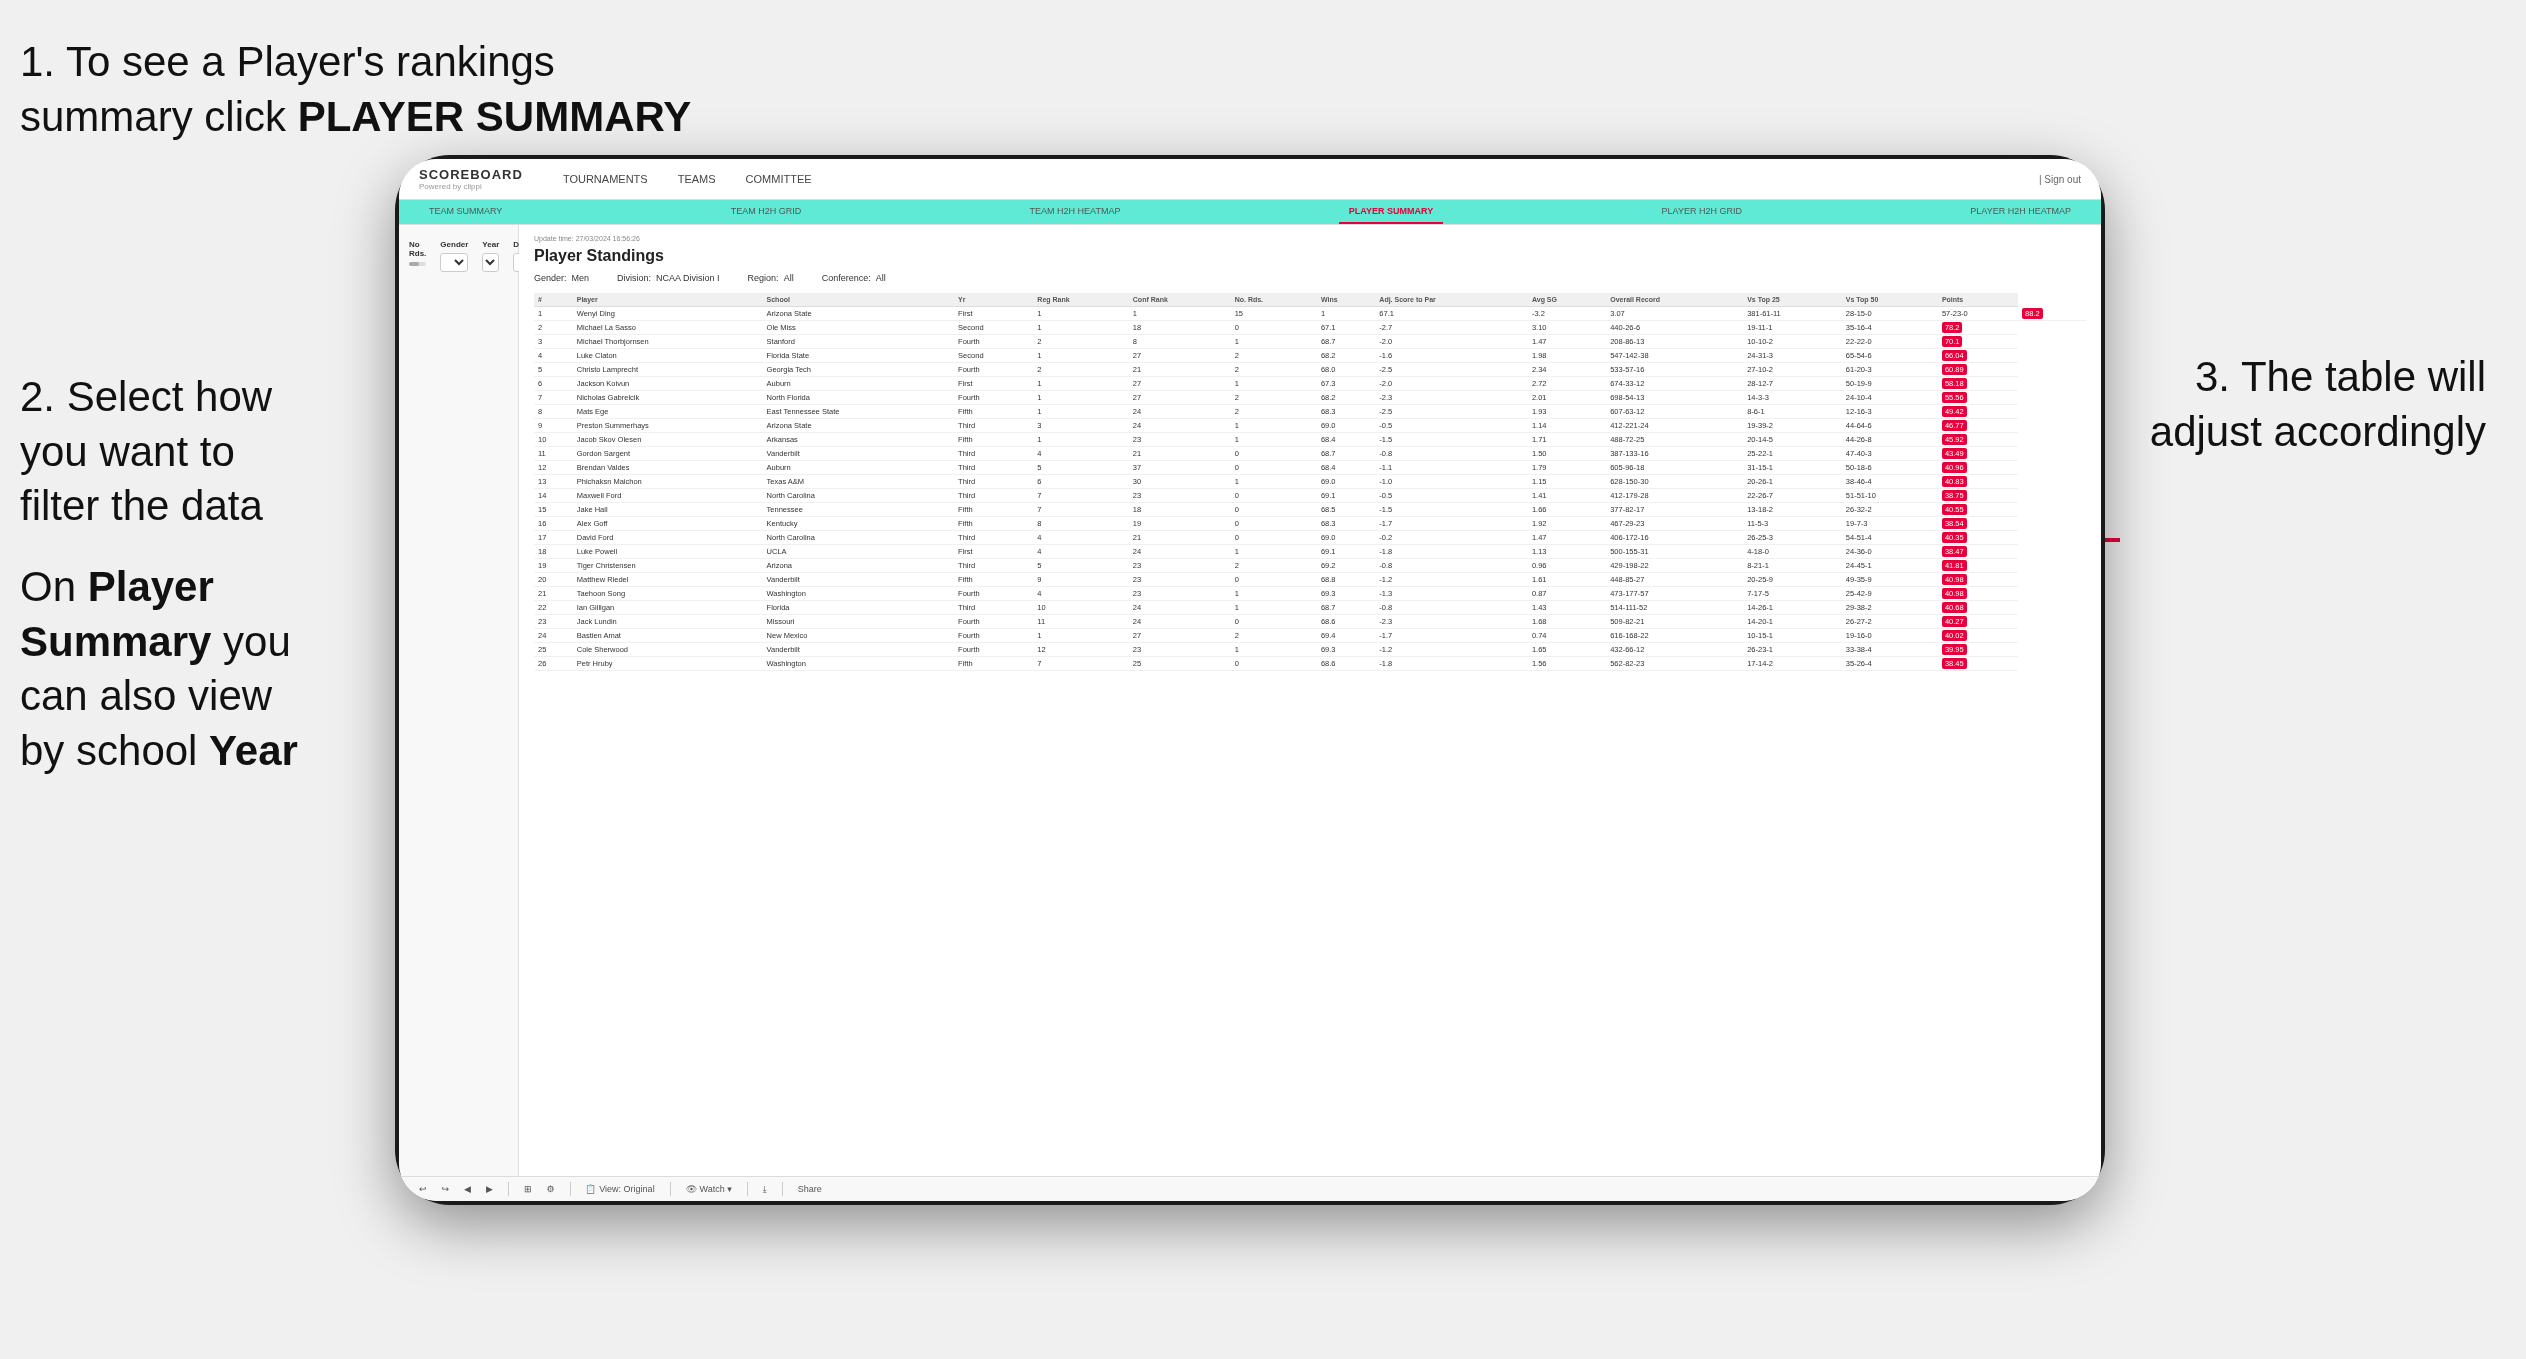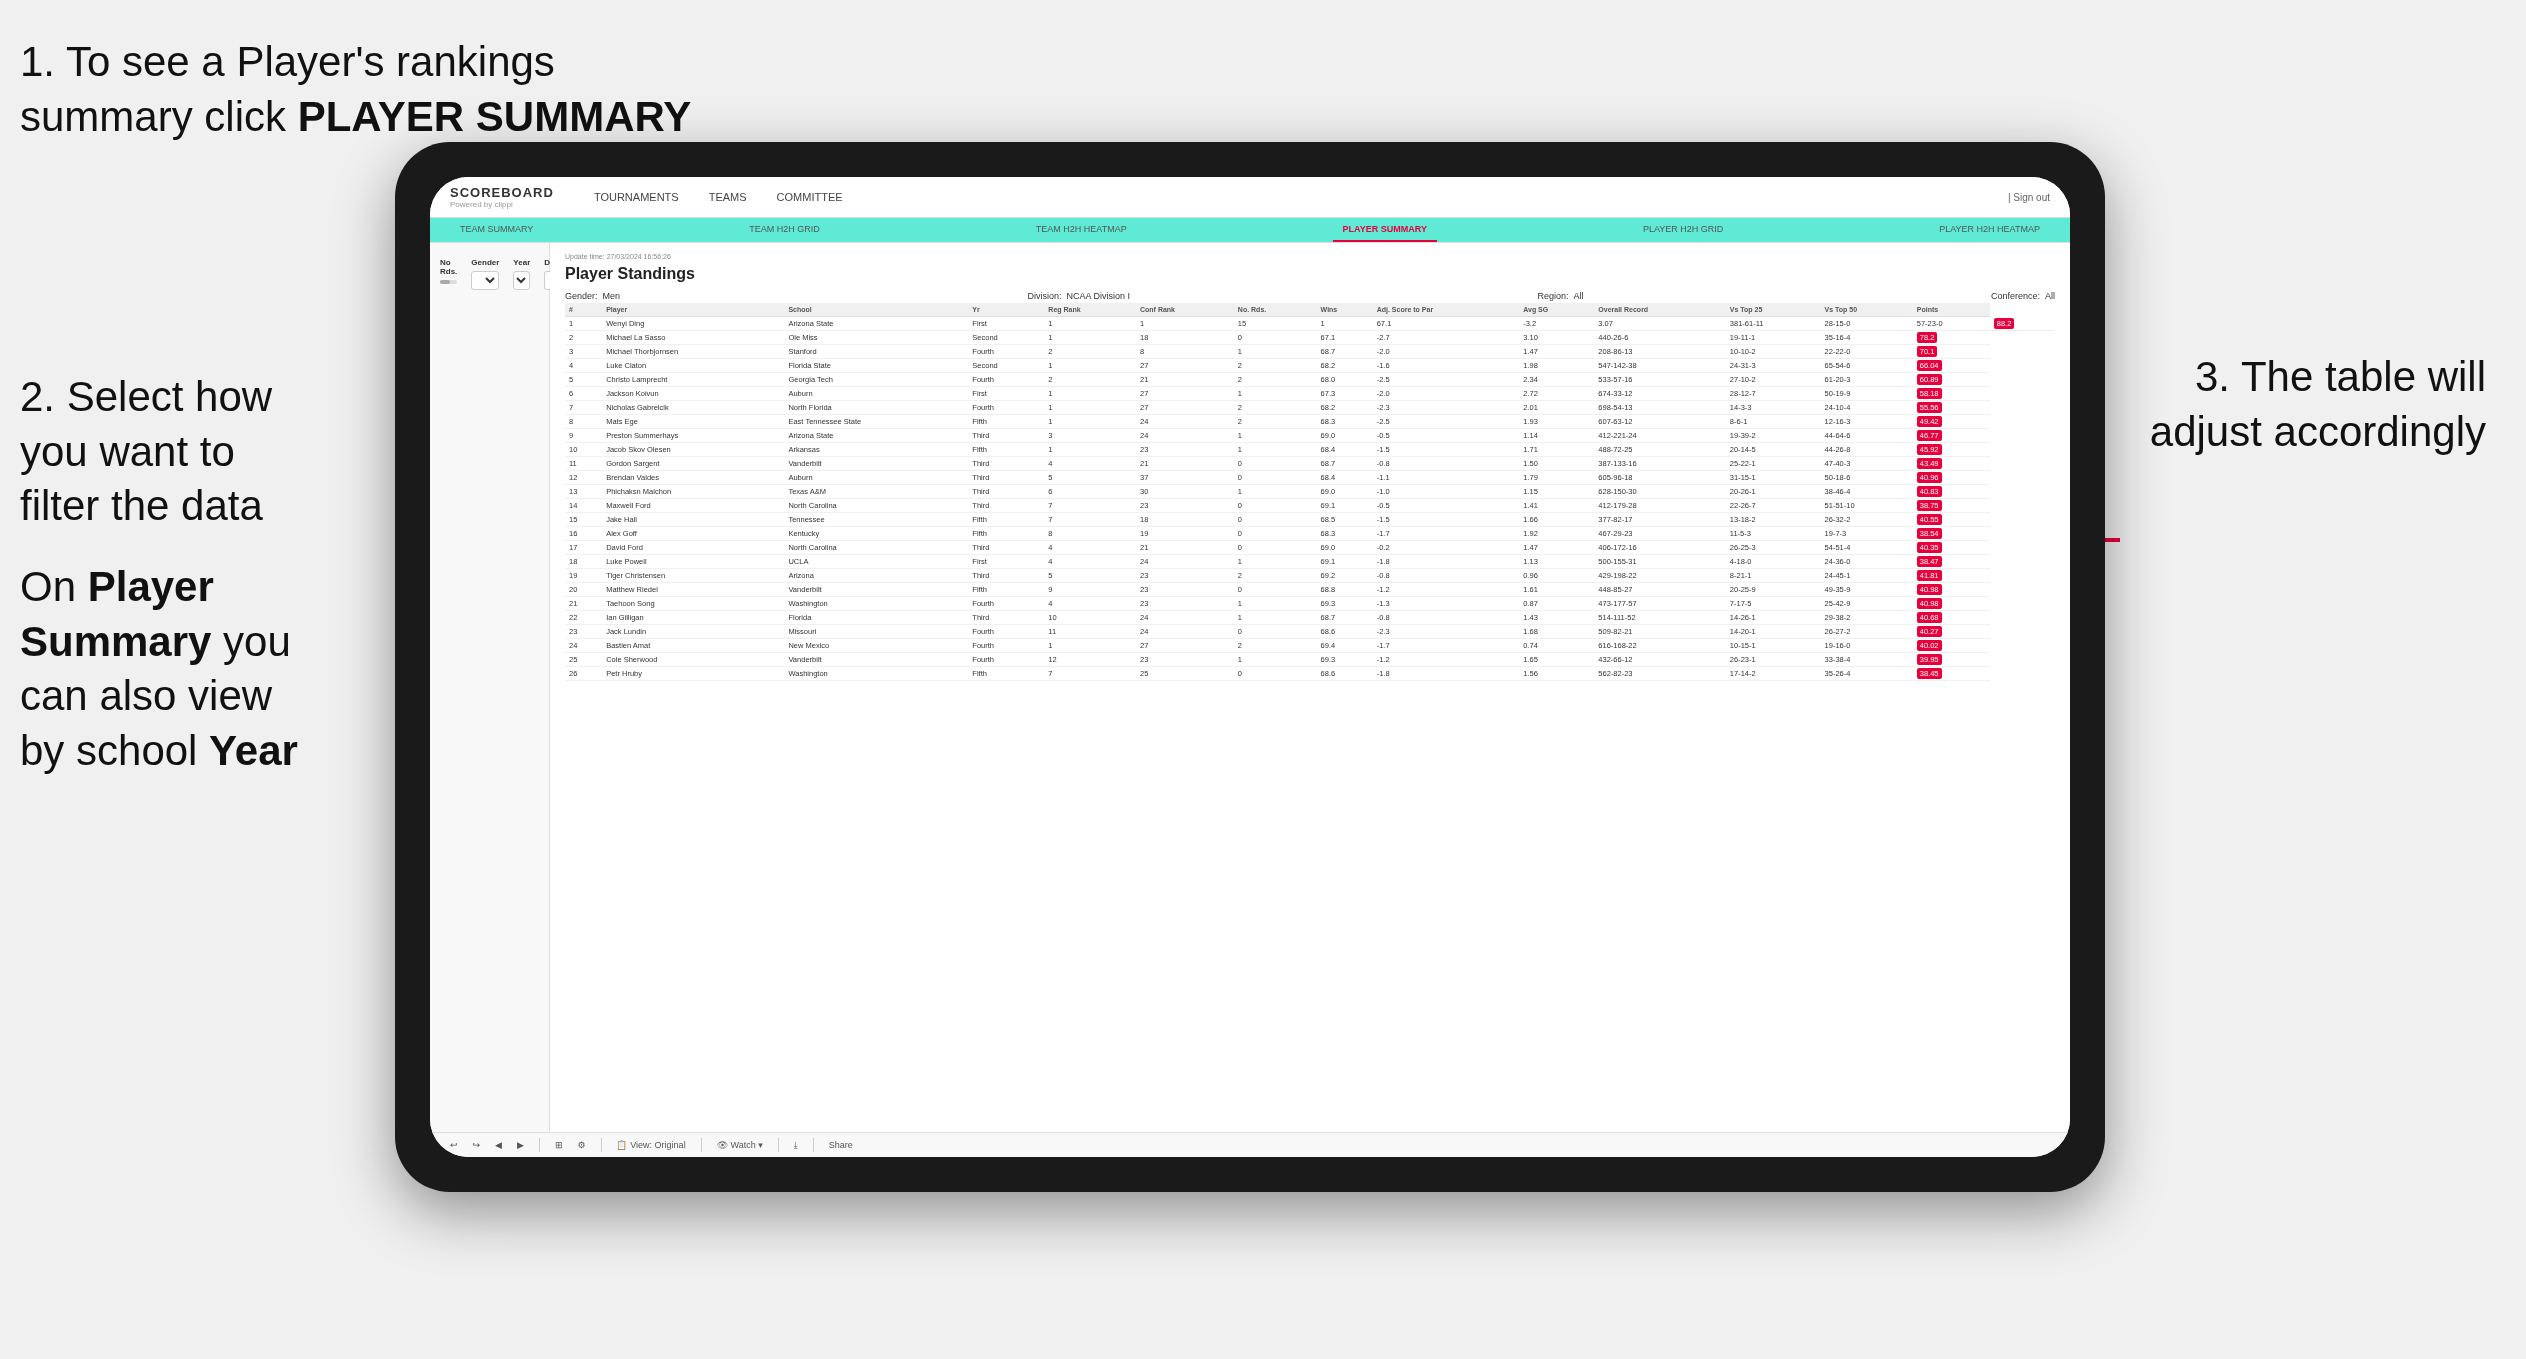--- a/index.html
+++ b/index.html
@@ -49,27 +49,27 @@
 
     
     .arrow-svg {
       position: absolute;
       pointer-events: none;
     }
 
     
     .tablet {
       position: absolute;
-      top: 142px;
+      top: 155px;
       left: 395px;
       width: 1710px;
       height: 1050px;
       background: #1a1a1a;
       border-radius: 55px;
-      padding: 35px;
+      padding: 4px;
       box-shadow: 0 20px 60px rgba(0,0,0,0.4);
     }
 
     .tablet-screen {
       width: 100%;
       height: 100%;
       background: #fff;
       border-radius: 38px;
       overflow: hidden;
       display: flex;
@@ -233,24 +233,23 @@
     .section-title {
       font-size: 16px;
       font-weight: 700;
       color: #222;
       margin-bottom: 8px;
     }
 
     .filters-row {
       display: flex;
       gap: 28px;
-      margin-bottom: 2px;
+      margin-bottom: 10px;
       font-size: 9px;
       color: #333;
-      justify-content: space-between;
     }
 
     .filter-item {
       display: flex;
       align-items: center;
       gap: 5px;
     }
 
     
     .data-table {

